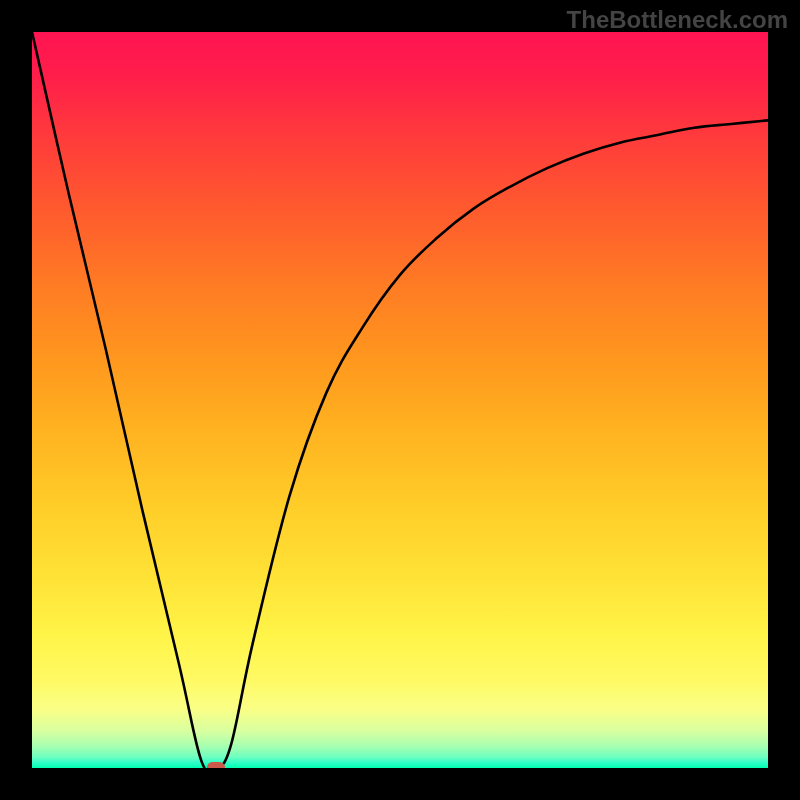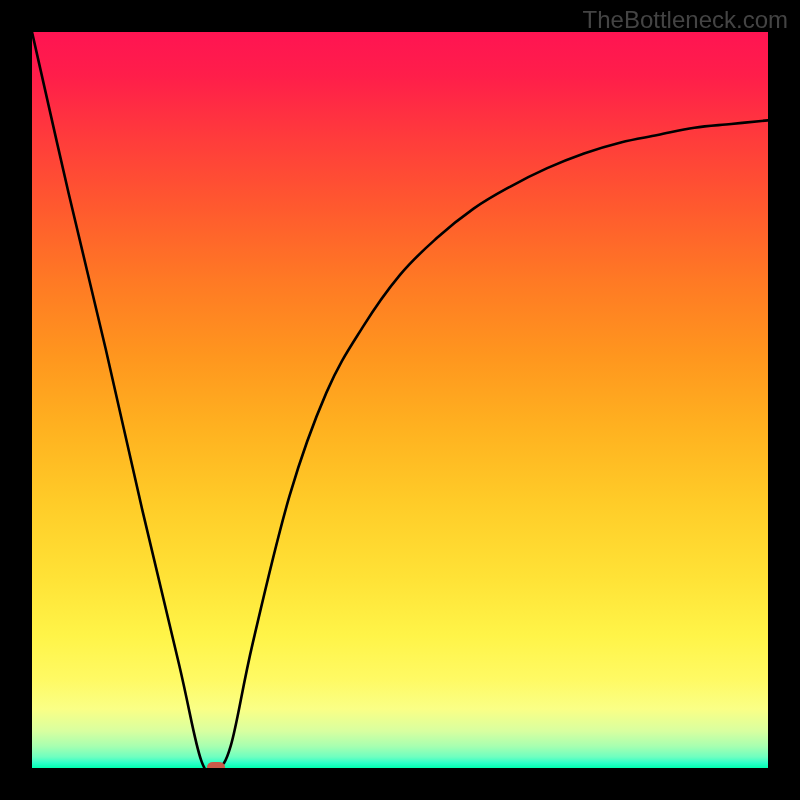--- a/index.html
+++ b/index.html
@@ -10,21 +10,21 @@
     background: #000;
     position: relative;
   }
   .watermark {
     position: absolute;
     top: 6px;
     right: 12px;
     color: #444;
     font-family: Arial, Helvetica, sans-serif;
     font-size: 24px;
-    font-weight: 400;
+    font-weight: 700;
     z-index: 10;
   }
   .plot-area {
     position: absolute;
     left: 32px;
     top: 32px;
     width: 736px;
     height: 736px;
     overflow: hidden;
   }

